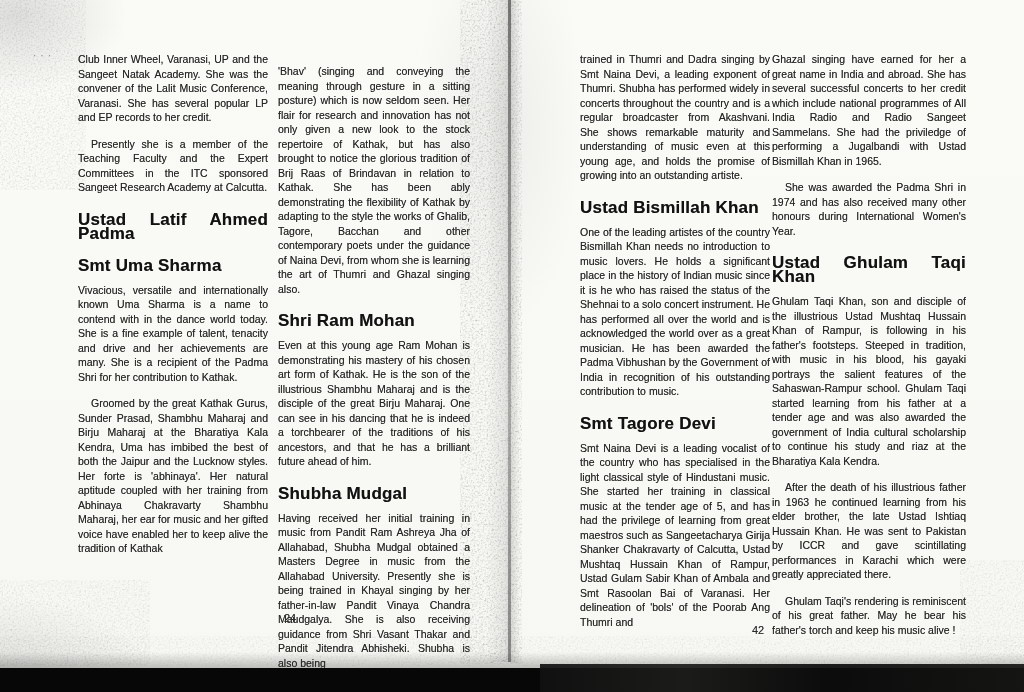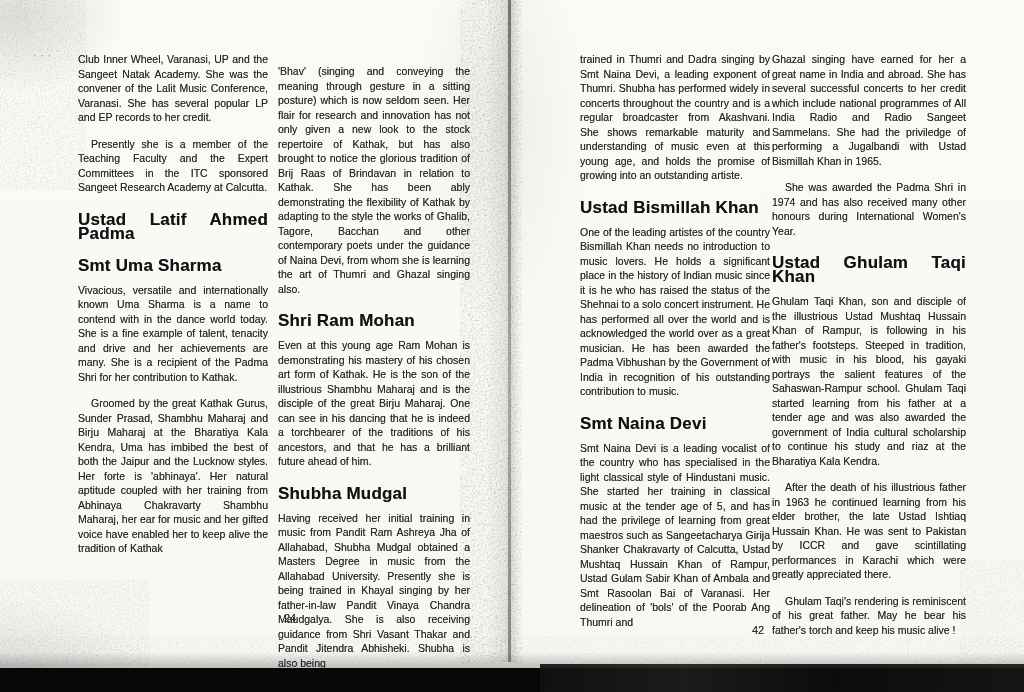--- a/index.html
+++ b/index.html
@@ -106,21 +106,21 @@
     <p>'Bhav' (singing and conveying the meaning through gesture in a sitting posture) which is now seldom seen. Her flair for research and innovation has not only given a new look to the stock repertoire of Kathak, but has also brought to notice the glorious tradition of Brij Raas of Brindavan in relation to Kathak. She has been ably demonstrating the flexibility of Kathak by adapting to the style the works of Ghalib, Tagore, Bacchan and other contemporary poets under the guidance of Naina Devi, from whom she is learning the art of Thumri and Ghazal singing also.</p>
     <h3>Shri Ram Mohan</h3>
     <p>Even at this young age Ram Mohan is demonstrating his mastery of his chosen art form of Kathak. He is the son of the illustrious Shambhu Maharaj and is the disciple of the great Birju Maharaj. One can see in his dancing that he is indeed a torchbearer of the traditions of his ancestors, and that he has a brilliant future ahead of him.</p>
     <h3>Shubha Mudgal</h3>
     <p>Having received her initial training in music from Pandit Ram Ashreya Jha of Allahabad, Shubha Mudgal obtained a Masters Degree in music from the Allahabad University. Presently she is being trained in Khayal singing by her father-in-law Pandit Vinaya Chandra Maudgalya. She is also receiving guidance from Shri Vasant Thakar and Pandit Jitendra Abhisheki. Shubha is also being</p>
   </div>
 <div class="col" id="col-2">
     <p>trained in Thumri and Dadra singing by Smt Naina Devi, a leading exponent of Thumri. Shubha has performed widely in concerts throughout the country and is a regular broadcaster from Akashvani. She shows remarkable maturity and understanding of music even at this young age, and holds the promise of growing into an outstanding artiste.</p>
     <h3>Ustad Bismillah Khan</h3>
     <p>One of the leading artistes of the country Bismillah Khan needs no introduction to music lovers. He holds a significant place in the history of Indian music since it is he who has raised the status of the Shehnai to a solo concert instrument. He has performed all over the world and is acknowledged the world over as a great musician. He has been awarded the Padma Vibhushan by the Government of India in recognition of his outstanding contribution to music.</p>
-    <h3>Smt Naina Devi</h3>
+    <h3>Smt Tagore Devi</h3>
     <p>Smt Naina Devi is a leading vocalist of the country who has specialised in the light classical style of Hindustani music. She started her training in classical music at the tender age of 5, and has had the privilege of learning from great maestros such as Sangeetacharya Girija Shanker Chakravarty of Calcutta, Ustad Mushtaq Hussain Khan of Rampur, Ustad Gulam Sabir Khan of Ambala and Smt Rasoolan Bai of Varanasi. Her delineation of 'bols' of the Poorab Ang Thumri and</p>
   </div>
 <div class="col" id="col-3">
     <p>Ghazal singing have earned for her a great name in India and abroad. She has several successful concerts to her credit which include national programmes of All India Radio and Radio Sangeet Sammelans. She had the priviledge of performing a Jugalbandi with Ustad Bismillah Khan in 1965.</p>
     <p class="indent">She was awarded the Padma Shri in 1974 and has also received many other honours during International Women's Year.</p>
     <h3>Ustad Ghulam Taqi Khan</h3>
     <p>Ghulam Taqi Khan, son and disciple of the illustrious Ustad Mushtaq Hussain Khan of Rampur, is following in his father's footsteps. Steeped in tradition, with music in his blood, his gayaki portrays the salient features of the Sahaswan-Rampur school. Ghulam Taqi started learning from his father at a tender age and was also awarded the government of India cultural scholarship to continue his study and riaz at the Bharatiya Kala Kendra.</p>
     <p class="indent">After the death of his illustrious father in 1963 he continued learning from his elder brother, the late Ustad Ishtiaq Hussain Khan. He was sent to Pakistan by ICCR and gave scintillating performances in Karachi which were greatly appreciated there.</p>
     <p class="indent">Ghulam Taqi's rendering is reminiscent of his great father. May he bear his father's torch and keep his music alive !</p>
   </div>

